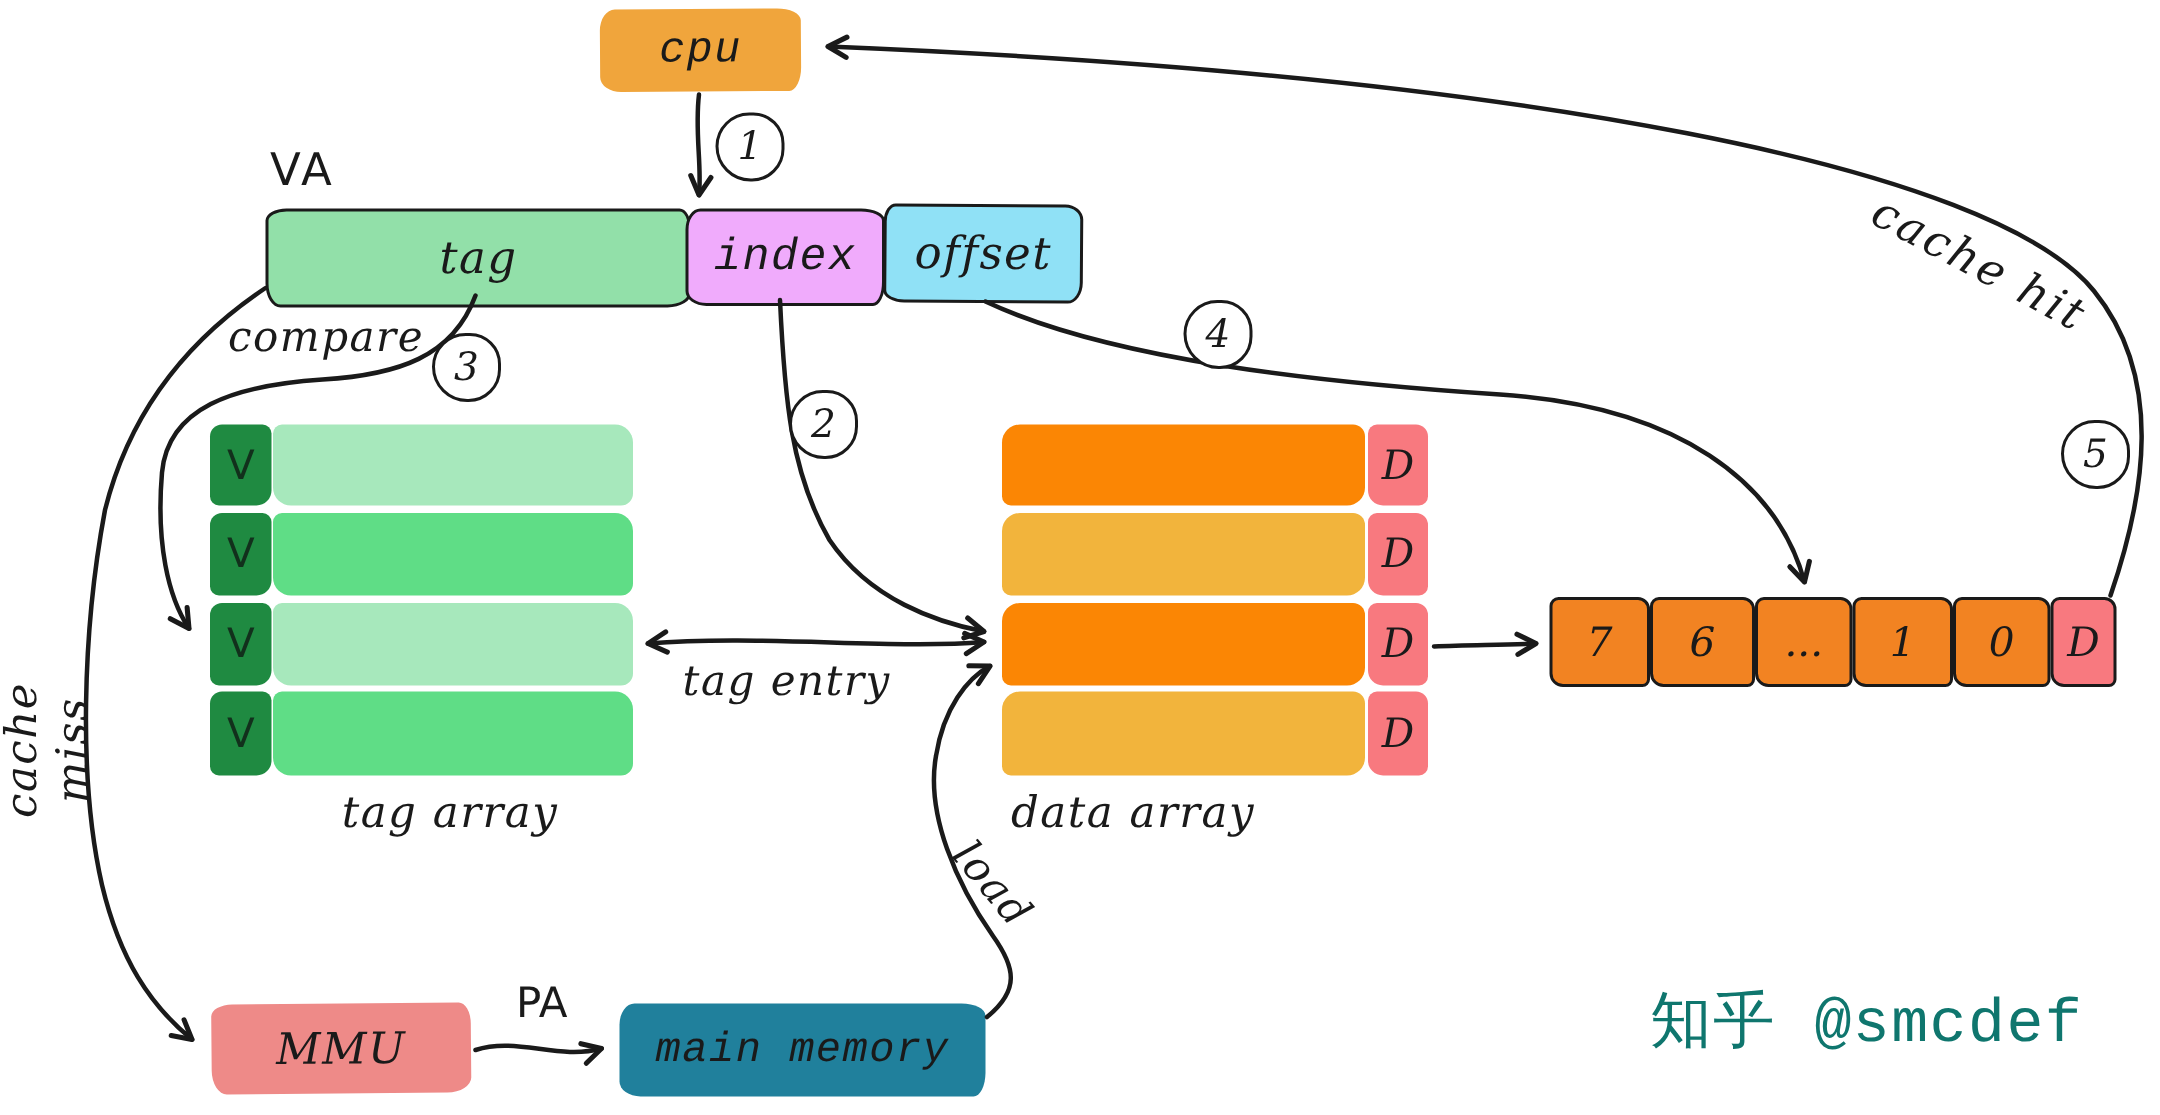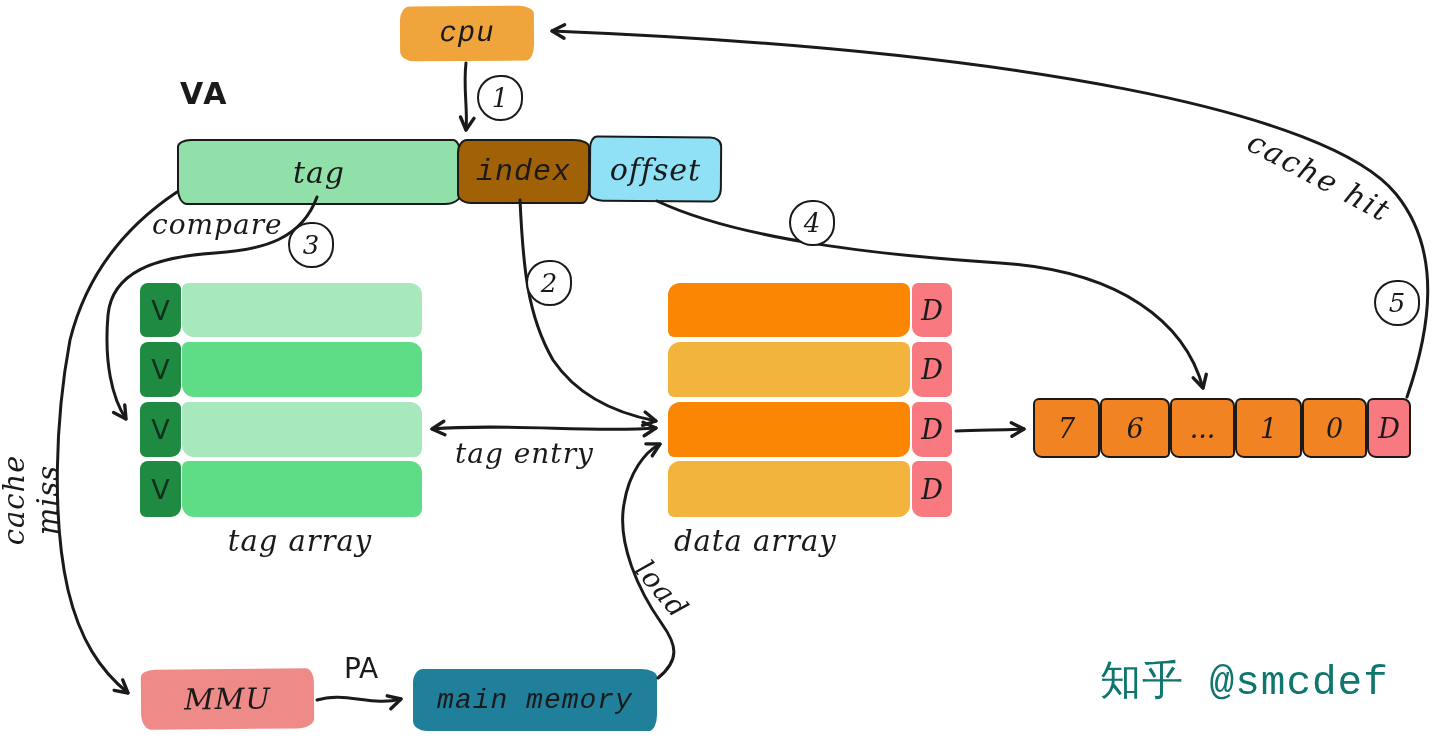--- a/index.html
+++ b/index.html
@@ -13,23 +13,23 @@
   .print{font-family:"DejaVu Sans",sans-serif;color:#1a1a1a;}
   
   .node{display:flex;align-items:center;justify-content:center;}
   .sketch1{border-radius:10px 16px 8px 14px / 14px 8px 16px 10px;font-family:Liberation Mono, monospace;}
   .sketch2{border-radius:14px 8px 16px 10px / 8px 14px 10px 16px;}
   .sketch3{border-radius:8px 12px 10px 14px / 12px 10px 14px 8px;text-align:center;}
   .outlined{border:2.5px solid #1a1a1a;}
   
   .cpu{left:400px;top:6px;width:134px;height:55px;background:#F0A53C;font-size:29px;transform:rotate(-.4deg);}
   
-  .va-label{left:180px;top:76px;font-size:30px;font-weight:bold;letter-spacing:2px;}
+  .va-label{left:180px;top:96px;font-size:30px;font-weight:normal;letter-spacing:2px;}
   .tag-box{left:177px;top:139px;width:280px;height:62px;background:#92E0A9;font-size:30px;}
-  .index-box{left:457px;top:139px;width:129px;height:61px;background:#a16207;font-size:30px;}
+  .index-box{left:457px;top:139px;width:129px;height:61px;background:#f0abfc;font-size:30px;}
   .offset-box{left:589px;top:136px;width:129px;height:62px;background:#90E1F6;font-size:30px;transform:rotate(.4deg);}
   
   .step{width:42px;height:42px;border:2.6px solid #1a1a1a;border-radius:50% 46% 48% 52%;background:#fff;
         display:flex;align-items:center;justify-content:center;font-size:26px;font-style:italic;z-index:5;}
   
   .vbox{width:41px;background:#1F8A41;display:flex;align-items:center;justify-content:center;
         font-family:"DejaVu Sans",sans-serif;font-size:27px;color:#12301c;border-radius:8px 6px 10px 6px;}
   .tagrow{left:182px;width:240px;border-radius:6px 12px 8px 12px;}
   .drow{left:668px;width:242px;border-radius:12px 8px 12px 6px;}
   .dbox{left:912px;width:40px;background:#F8797F;display:flex;align-items:center;justify-content:center;

